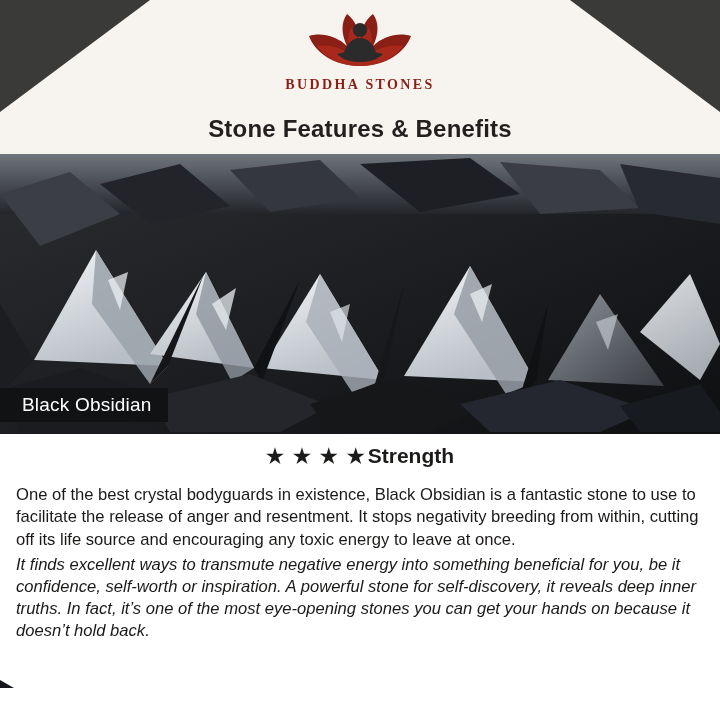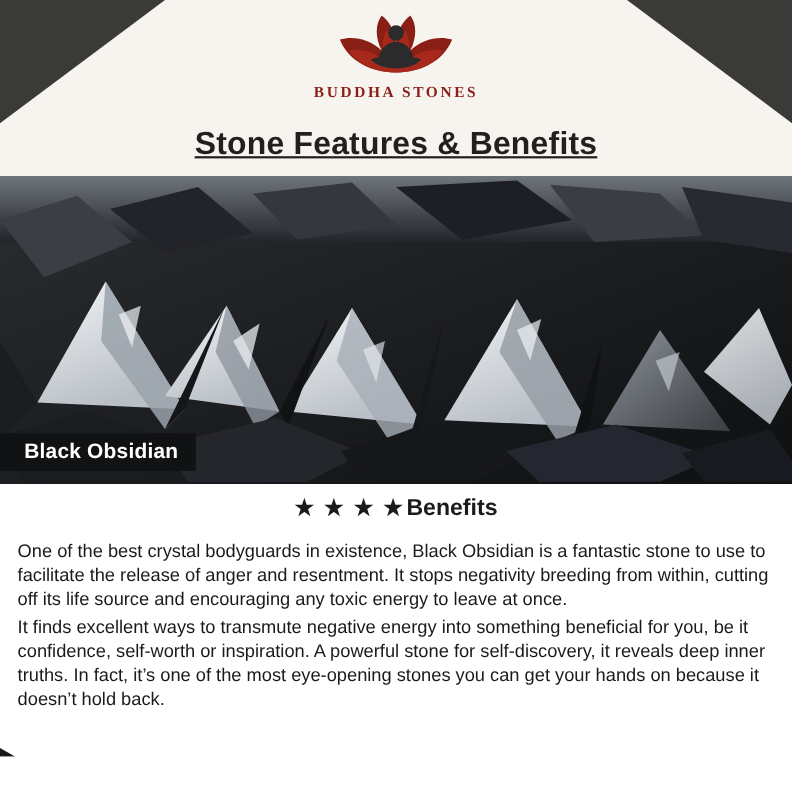--- a/index.html
+++ b/index.html
@@ -61,26 +61,25 @@
   }
 
   
   .title-bar {
     background: #f7f3ef;
     text-align: center;
     padding: 4px 0 12px 0;
   }
   .title-bar h1 {
     margin: 0;
-    font-size: 29px;
+    font-size: 24px;
     line-height: 1.1;
     color: #231f1e;
     font-weight: bold;
     letter-spacing: 0.2px;
-    text-decoration: underline;
   }
 
   
   .hero {
     position: relative;
     height: 280px;
     overflow: hidden;
     background: #24252a;
   }
   .hero-canvas {
@@ -90,21 +89,21 @@
     height: 100%;
     display: block;
   }
   .hero-caption {
     position: absolute;
     left: 0;
     bottom: 12px;
     background: #111214;
     color: #ffffff;
     font-size: 19px;
-    font-weight: bold;
+    font-weight: normal;
     padding: 6px 16px 6px 22px;
     letter-spacing: 0.2px;
   }
 
   
   .benefits {
     display: flex;
     justify-content: center;
     align-items: center;
     gap: 6px;
@@ -130,21 +129,21 @@
   .copy {
     padding: 2px 14px 0 16px;
   }
   .copy p {
     margin: 12px 0 0 0;
     font-size: 16.6px;
     line-height: 1.33;
     color: #1b1a19;
     text-align: left;
   }
-  .copy p + p { margin-top: 3px; }
+  .copy p + p { margin-top: 3px; font-style: italic; }
 
   
   .wedge-bottom {
     position: absolute;
     left: 0;
     bottom: 0;
     width: 0; height: 0;
     border-left: 14px solid #16171a;
     border-top: 8px solid transparent;
   }
@@ -244,21 +243,21 @@
       <span class="star">★</span>
     </div>
     <div class="benefit">
       <span class="star">★</span>
     </div>
     <div class="benefit">
       <span class="star">★</span>
     </div>
     <div class="benefit">
       <span class="star">★</span>
-      <span>Benefits</span>
+      <span>Strength</span>
     </div>
   </div>
 
   <div class="copy">
     <p>One of the best crystal bodyguards in existence, Black Obsidian is a fantastic stone to use to facilitate the release of anger and resentment. It stops negativity breeding from within, cutting off its life source and encouraging any toxic energy to leave at once.</p>
     <p>It finds excellent ways to transmute negative energy into something beneficial for you, be it confidence, self-worth or inspiration. A powerful stone for self-discovery, it reveals deep inner truths. In fact, it’s one of the most eye-opening stones you can get your hands on because it doesn’t hold back.</p>
   </div>
 
   <div class="wedge-bottom"></div>
 </div>

